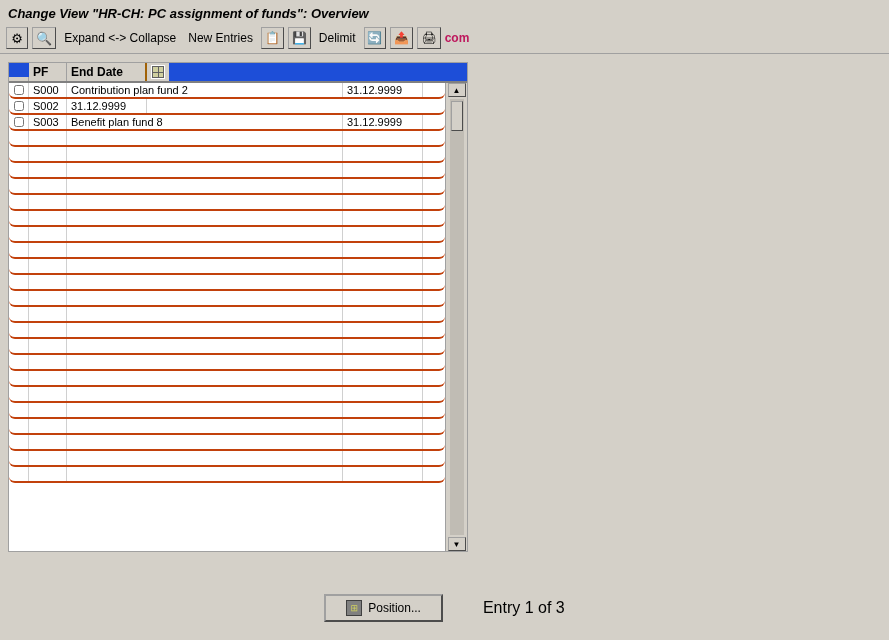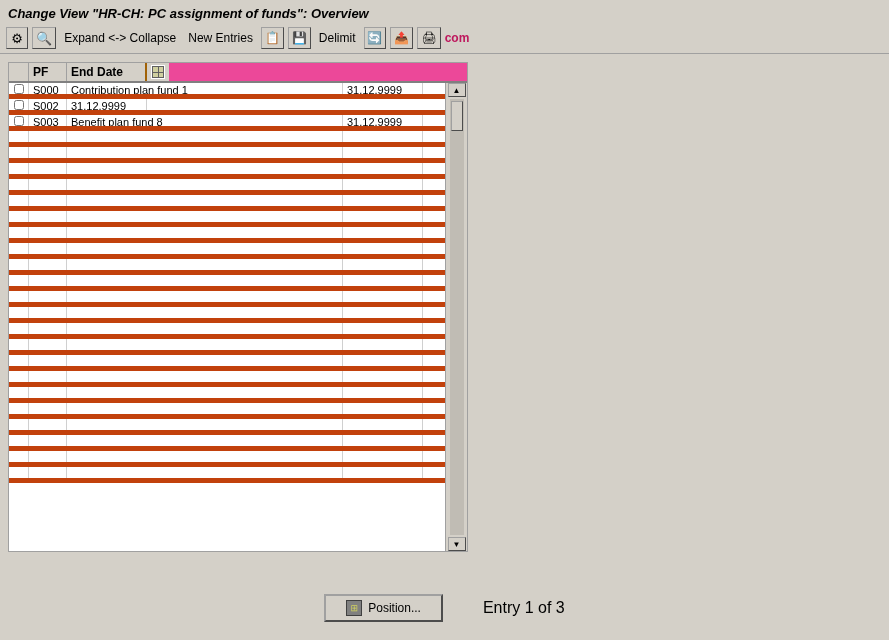--- a/index.html
+++ b/index.html
@@ -95,33 +95,35 @@
     }
     .th-cell {
       padding: 2px 4px;
       font-weight: bold;
       font-size: 12px;
       color: #000;
       background: #d4d0c8;
     }
     .table-header-row {
       display: flex;
-      background: #ec4899;
+      background: #1d4ed8;
       border-bottom: 2px solid #808080;
+      align-items: flex-end;
     }
     .table-body {
       flex: 1;
       overflow-y: auto;
       overflow-x: hidden;
       position: relative;
     }
     .table-row {
       display: flex;
-      border-bottom: 5px solid #c2410c;
+      border-bottom: 2px solid #c2410c;
       height: 16px;
+      border-radius: 6px;
     }
     .td-cell {
       padding: 1px 4px;
       font-size: 11px;
       color: #000;
       overflow: hidden;
       white-space: nowrap;
     }
     .td-checkbox {
       width: 20px;
@@ -291,21 +293,21 @@
         </div>
 
         <div style="display:flex; flex:1; overflow:hidden;">
           <div class="table-body" style="flex:1;">
 
           <div class="table-row">
                 <div class="td-cell td-checkbox">
                   <input type="checkbox" style="width: 10px; height: 10px;">
                 </div>
                 <div class="td-cell td-pf">S000</div>
-                <div class="td-cell td-pension">Contribution plan fund 1</div>
+                <div class="td-cell td-pension">Contribution plan fund 2</div>
                 <div class="td-cell td-enddate">31.12.9999</div>
                 <div class="td-cell td-icon"></div>
               </div>
               <div class="table-row">
                 <div class="td-cell td-checkbox">
                   <input type="checkbox" style="width: 10px; height: 10px;">
                 </div>
                 <div class="td-cell td-pf">S002</div>
                 <div class="td-cell td-enddate">31.12.9999</div>
                 <div class="td-cell td-icon"></div>

